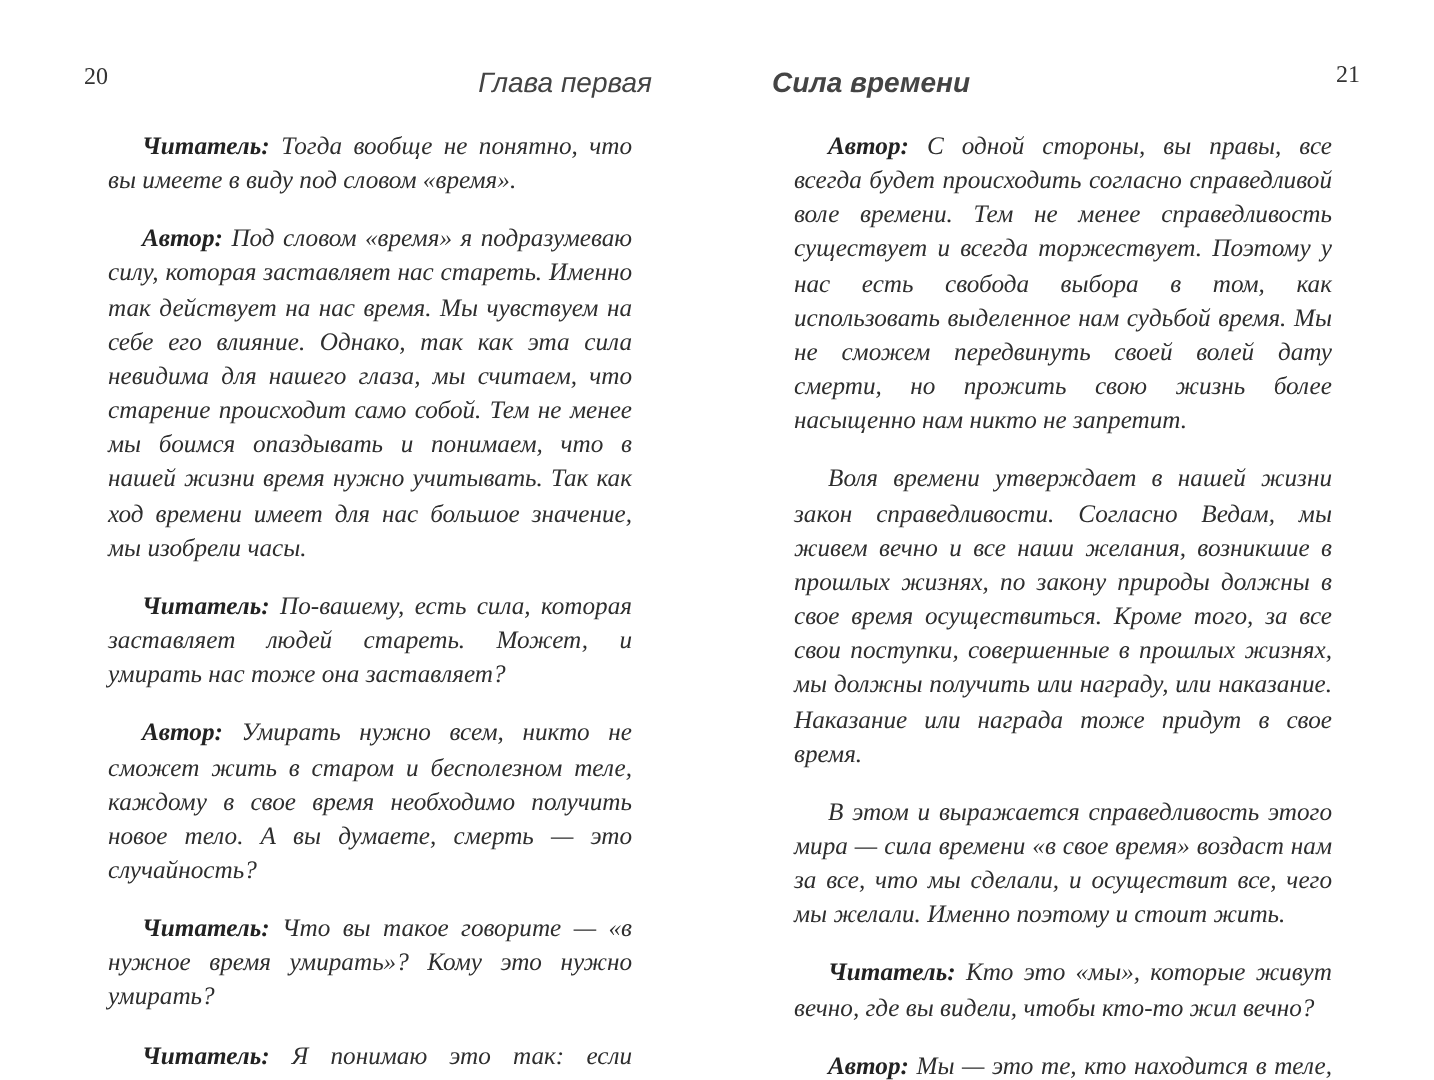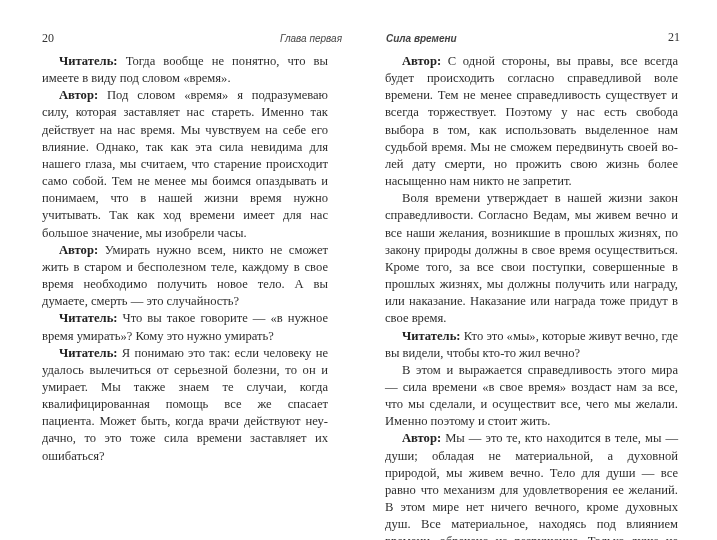--- a/index.html
+++ b/index.html
@@ -1,56 +1,57 @@
 <!DOCTYPE html>
 <html><head>
 <meta charset="utf-8">
 <style>
   html, body { margin: 0; padding: 0; background: #ffffff; }
   body { width: 717px; height: 540px; overflow: hidden; position: relative; }
   .spread { position: absolute; left: 0; top: 0; width: 717px; height: 540px; background: #ffffff; }
   .page { position: absolute; top: 0; height: 540px; }
-  .page-left { left: 0; width: 358px; padding-left: 16px; }
+  .page-left { left: 0; width: 358px; }
   .page-right { left: 358px; width: 359px; }
   .page-num { font-family: "Liberation Serif", serif; font-size: 12px; color: #333; }
-  .running-head { font-family: "Liberation Sans", sans-serif; font-style: italic; font-size: 10px; color: #444; }
+  .running-head { font-family: "Liberation Sans", sans-serif; font-style: italic; font-size: 14px; color: #444; }
   .page-left .page-num { position: absolute; top: 31px; left: 42px; }
   .page-left .running-head { position: absolute; top: 33px; right: 32px; }
   .page-right .running-head { position: absolute; top: 33px; left: 28px; font-weight: bold; }
   .page-right .page-num { position: absolute; top: 30px; right: 37px; margin-left: 20px; }
   .text { position: absolute; top: 53px; font-family: "Liberation Serif", serif; font-size: 12.6px; line-height: 17.15px; color: #2e2e2e; text-align: justify; hyphens: manual; }
   .page-left .text { left: 42px; width: 286px; }
   .page-right .text { left: 27px; width: 293px; }
-  .para { margin: 0; text-indent: 17px; }
+  .para { margin: 12px; text-indent: 17px; font-style: italic; }
   .speaker { font-weight: bold; color: #222; }
 </style>
 </head>
 <body>
 
 <div class="spread">
 
   <div class="page page-left">
     <span class="page-num">20</span>
     <span class="running-head">Глава первая</span>
     <div class="text">
       <p class="para"><span class="speaker">Читатель:</span> <span>Тогда вообще не понятно, что вы имеете в виду под словом «время».</span></p>
       <p class="para"><span class="speaker">Автор:</span> <span>Под словом «время» я подразумеваю силу, кото­рая заставляет нас стареть. Именно так действует на нас вре­мя. Мы чувствуем на себе его влияние. Однако, так как эта сила невидима для нашего глаза, мы считаем, что старение происходит само собой. Тем не менее мы боимся опаздывать и понимаем, что в нашей жизни время нужно учитывать. Так как ход времени имеет для нас большое значение, мы изобре­ли часы.</span></p>
+      <p class="para"><span class="speaker">Читатель:</span> <span>По-вашему, есть сила, которая заставляет лю­дей стареть. Может, и умирать нас тоже она заставляет?</span></p>
       <p class="para"><span class="speaker">Автор:</span> <span>Умирать нужно всем, никто не сможет жить в ста­ром и бесполезном теле, каждому в свое время необходимо получить новое тело. А вы думаете, смерть — это случай­ность?</span></p>
       <p class="para"><span class="speaker">Читатель:</span> <span>Что вы такое говорите — «в нужное время уми­рать»? Кому это нужно умирать?</span></p>
       <p class="para"><span class="speaker">Читатель:</span> <span>Я понимаю это так: если человеку не удалось вылечиться от серьезной болезни, то он и умирает. Мы также знаем те случаи, когда квалифицированная помощь все же спасает пациента. Может быть, когда врачи действуют неу­дачно, то это тоже сила времени заставляет их ошибаться?</span></p>
 
     </div>
   </div>
 
   <div class="page page-right">
     <span class="running-head">Сила времени</span>
     <span class="page-num">21</span>
     <div class="text">
       <p class="para"><span class="speaker">Автор:</span> <span>С одной стороны, вы правы, все всегда будет про­исходить согласно справедливой воле времени. Тем не менее справедливость существует и всегда торжествует. Поэтому у нас есть свобода выбора в том, как использовать выделен­ное нам судьбой время. Мы не сможем передвинуть своей во­лей дату смерти, но прожить свою жизнь более насыщенно нам никто не запретит.</span></p>
       <p class="para"><span class="speaker"></span><span>Воля времени утверждает в нашей жизни закон справед­ливости. Согласно Ведам, мы живем вечно и все наши же­лания, возникшие в прошлых жизнях, по закону природы должны в свое время осуществиться. Кроме того, за все свои поступки, совершенные в прошлых жизнях, мы должны по­лучить или награду, или наказание. Наказание или награда тоже придут в свое время.</span></p>
+      <p class="para"><span class="speaker"></span><span>В этом и выражается справедливость этого мира — сила времени «в свое время» воздаст нам за все, что мы сделали, и осуществит все, чего мы желали. Именно поэтому и стоит жить.</span></p>
       <p class="para"><span class="speaker">Читатель:</span> <span>Кто это «мы», которые живут вечно, где вы ви­дели, чтобы кто-то жил вечно?</span></p>
-      <p class="para"><span class="speaker"></span><span>В этом и выражается справедливость этого мира — сила времени «в свое время» воздаст нам за все, что мы сделали, и осуществит все, чего мы желали. Именно поэтому и стоит жить.</span></p>
       <p class="para"><span class="speaker">Автор:</span> <span>Мы — это те, кто находится в теле, мы — души; об­ладая не материальной, а духовной природой, мы живем вечно. Тело для души — все равно что механизм для удовлетворения ее желаний. В этом мире нет ничего вечного, кроме духовных душ. Все материальное, находясь под влиянием времени, об­речено на разрушение. Только душа не разрушается, она вечна.</span></p>
 
     </div>
   </div>
 
 </div>
 
 </body></html>

